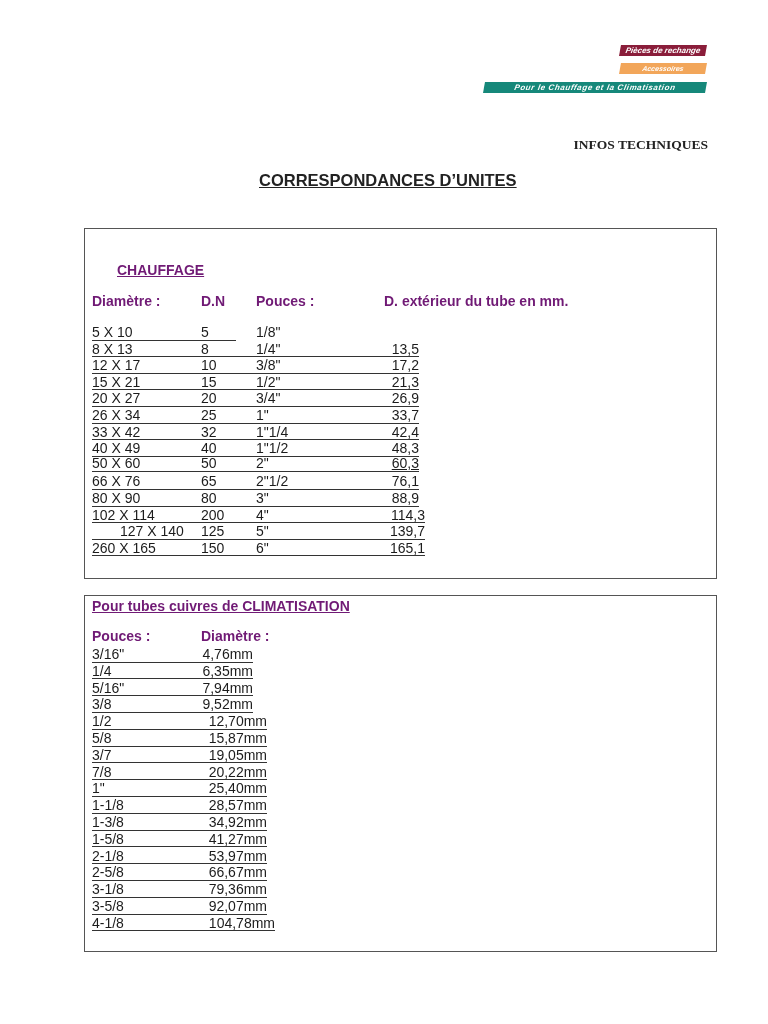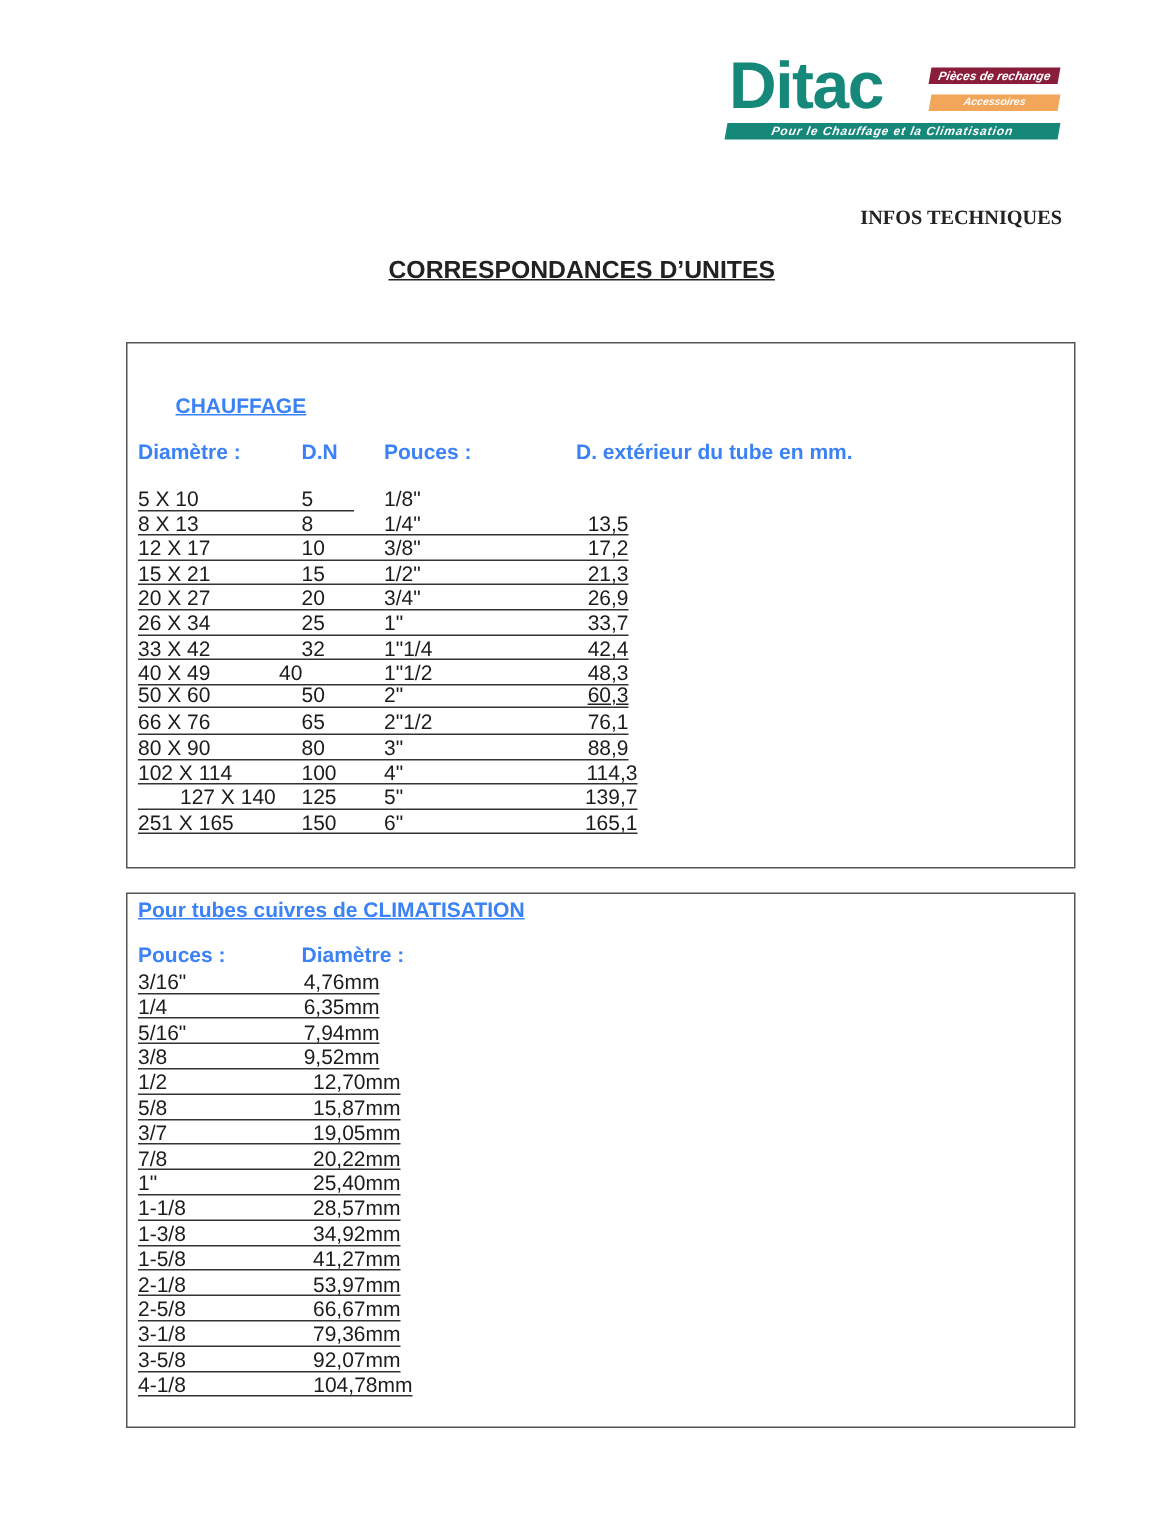--- a/index.html
+++ b/index.html
@@ -11,36 +11,35 @@
   .logo-tag2 { position:absolute; left:136px; top:21px; width:86px; height:11px; background:#f2a65a; color:#fff; font-size:7px; font-style:italic; font-weight:bold; line-height:11px; text-align:center; transform:skewX(-10deg); }
   .logo-banner { position:absolute; left:0; top:40px; width:222px; height:11px; background:#16887a; color:#fff; font-size:8px; font-style:italic; font-weight:bold; line-height:11px; text-align:center; letter-spacing:0.6px; transform:skewX(-10deg); }
 
   .infos { position:absolute; right:60px; top:137px; font-family:"Liberation Serif", serif; font-weight:bold; font-size:13.5px; color:#222; }
   .title { position:absolute; left:259px; top:171px; font-weight:bold; font-size:16.5px; text-decoration:underline; color:#222; }
 
   .box { position:absolute; left:84px; width:631px; border:1.5px solid #555; background:#fff; }
   .box1 { top:228px; height:349px; }
   .box2 { top:595px; height:355px; }
 
-  .navy { color:#3b82f6; font-weight:bold; }
+  .navy { color:#701a75; font-weight:bold; }
   .sec1-title { position:absolute; left:32px; top:33px; font-size:14px; text-decoration:underline; }
   .hdr { position:absolute; top:64px; font-size:14px; }
 
   .row { position:absolute; left:7px; height:16.7px; font-size:14px; line-height:16px; }
   .row span { position:absolute; top:0; white-space:nowrap; }
   .uline { position:absolute; left:0; bottom:0; height:1px; background:#333; }
 
   .sec2-title { position:absolute; left:7px; top:2px; font-size:14px; text-decoration:underline; }
   .hdr2 { position:absolute; top:32px; font-size:14px; }
 </style>
 </head>
 <body>
 
 <div class="logo">
-  <div class="logo-word">Ditac</div>
   <div class="logo-tag1">Pièces de rechange</div>
   <div class="logo-tag2">Accessoires</div>
   <div class="logo-banner">Pour le Chauffage et la Climatisation</div>
 </div>
 
 <div class="infos">INFOS TECHNIQUES</div>
 <div class="title">CORRESPONDANCES D’UNITES</div>
 
 <div class="box box1">
   <div class="sec1-title navy">CHAUFFAGE</div>
@@ -93,21 +92,21 @@
       </div>
       <div class="row" style="top: 194.6px; width: 327px;">
         <span style="left: 0px;">33 X 42</span>
         <span style="left: 109px;">32</span>
         <span style="left: 164px;">1"1/4</span>
         <span style="right: 0px;">42,4</span>
         <div class="uline" style="width: 100%;"></div>
       </div>
       <div class="row" style="top: 211.2px; width: 327px;">
         <span style="left: 0px;">40 X 49</span>
-        <span style="left: 94px; text-align: center;">40</span>
+        <span style="left: 109px; text-align: center;">40</span>
         <span style="left: 164px;">1"1/2</span>
         <span style="right: 0px;">48,3</span>
         <div class="uline" style="width: 100%;"></div>
       </div>
       <div class="row" style="top: 226px; width: 327px;">
         <span style="left: 0px;">50 X 60</span>
         <span style="left: 109px;">50</span>
         <span style="left: 164px;">2"</span>
         <span style="right: 0px; text-decoration: underline;">60,3</span>
         <div class="uline" style="width: 100%;"></div>
@@ -121,34 +120,34 @@
       </div>
       <div class="row" style="top: 261px; width: 327px;">
         <span style="left: 0px;">80 X 90</span>
         <span style="left: 109px;">80</span>
         <span style="left: 164px;">3"</span>
         <span style="right: 0px;">88,9</span>
         <div class="uline" style="width: 100%;"></div>
       </div>
       <div class="row" style="top: 277.6px; width: 333px;">
         <span style="left: 0px;">102 X 114</span>
-        <span style="left: 109px;">100</span>
+        <span style="left: 109px;">200</span>
         <span style="left: 164px;">4"</span>
         <span style="right: 0px;">114,3</span>
         <div class="uline" style="width: 100%;"></div>
       </div>
       <div class="row" style="top: 294.2px; width: 333px;">
         <span style="left: 0px; margin-left: 28px;">127 X 140</span>
         <span style="left: 109px;">125</span>
         <span style="left: 164px;">5"</span>
         <span style="right: 0px;">139,7</span>
         <div class="uline" style="width: 100%;"></div>
       </div>
       <div class="row" style="top: 310.8px; width: 333px;">
-        <span style="left: 0px;">251 X 165</span>
+        <span style="left: 0px;">260 X 165</span>
         <span style="left: 109px;">150</span>
         <span style="left: 164px;">6"</span>
         <span style="right: 0px;">165,1</span>
         <div class="uline" style="width: 100%;"></div>
       </div>
     </div>
 </div>
 
 <div class="box box2">
   <div class="sec2-title navy">Pour tubes cuivres de CLIMATISATION</div>

